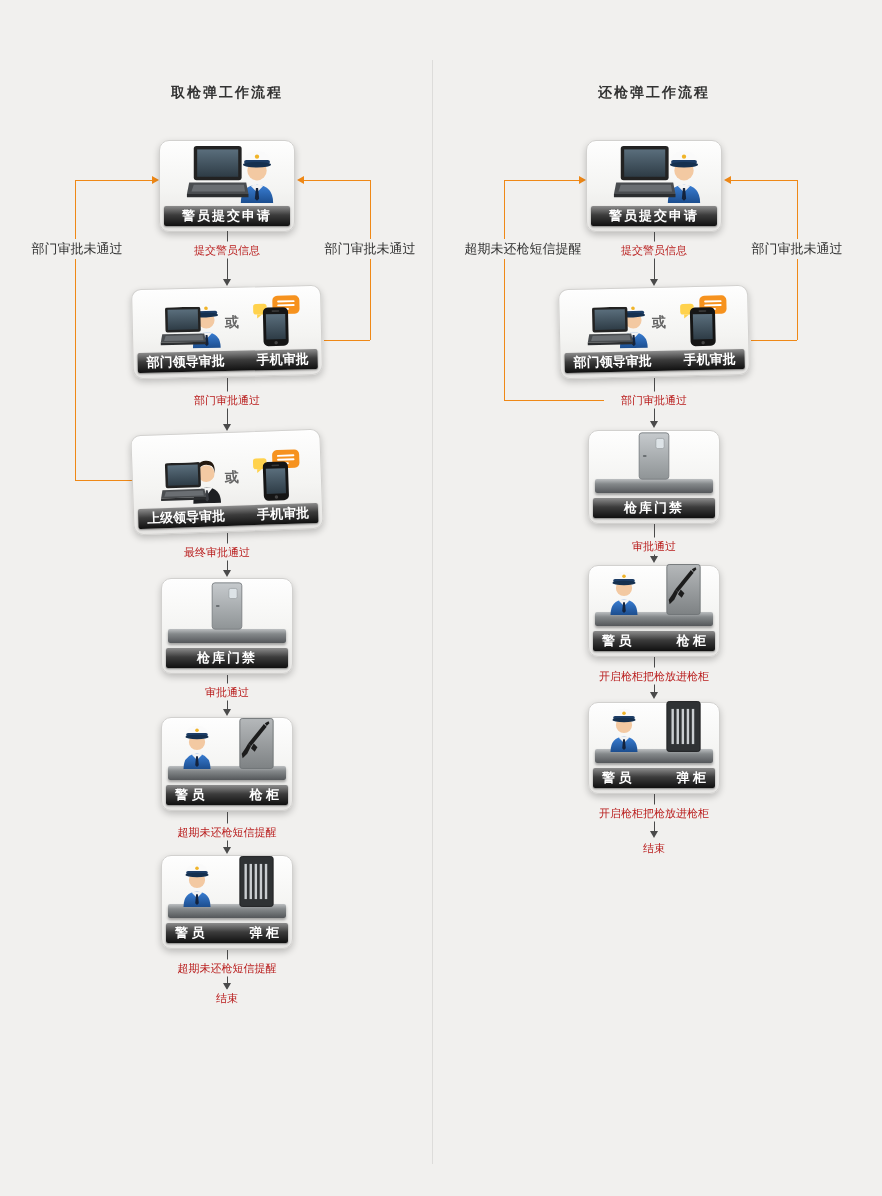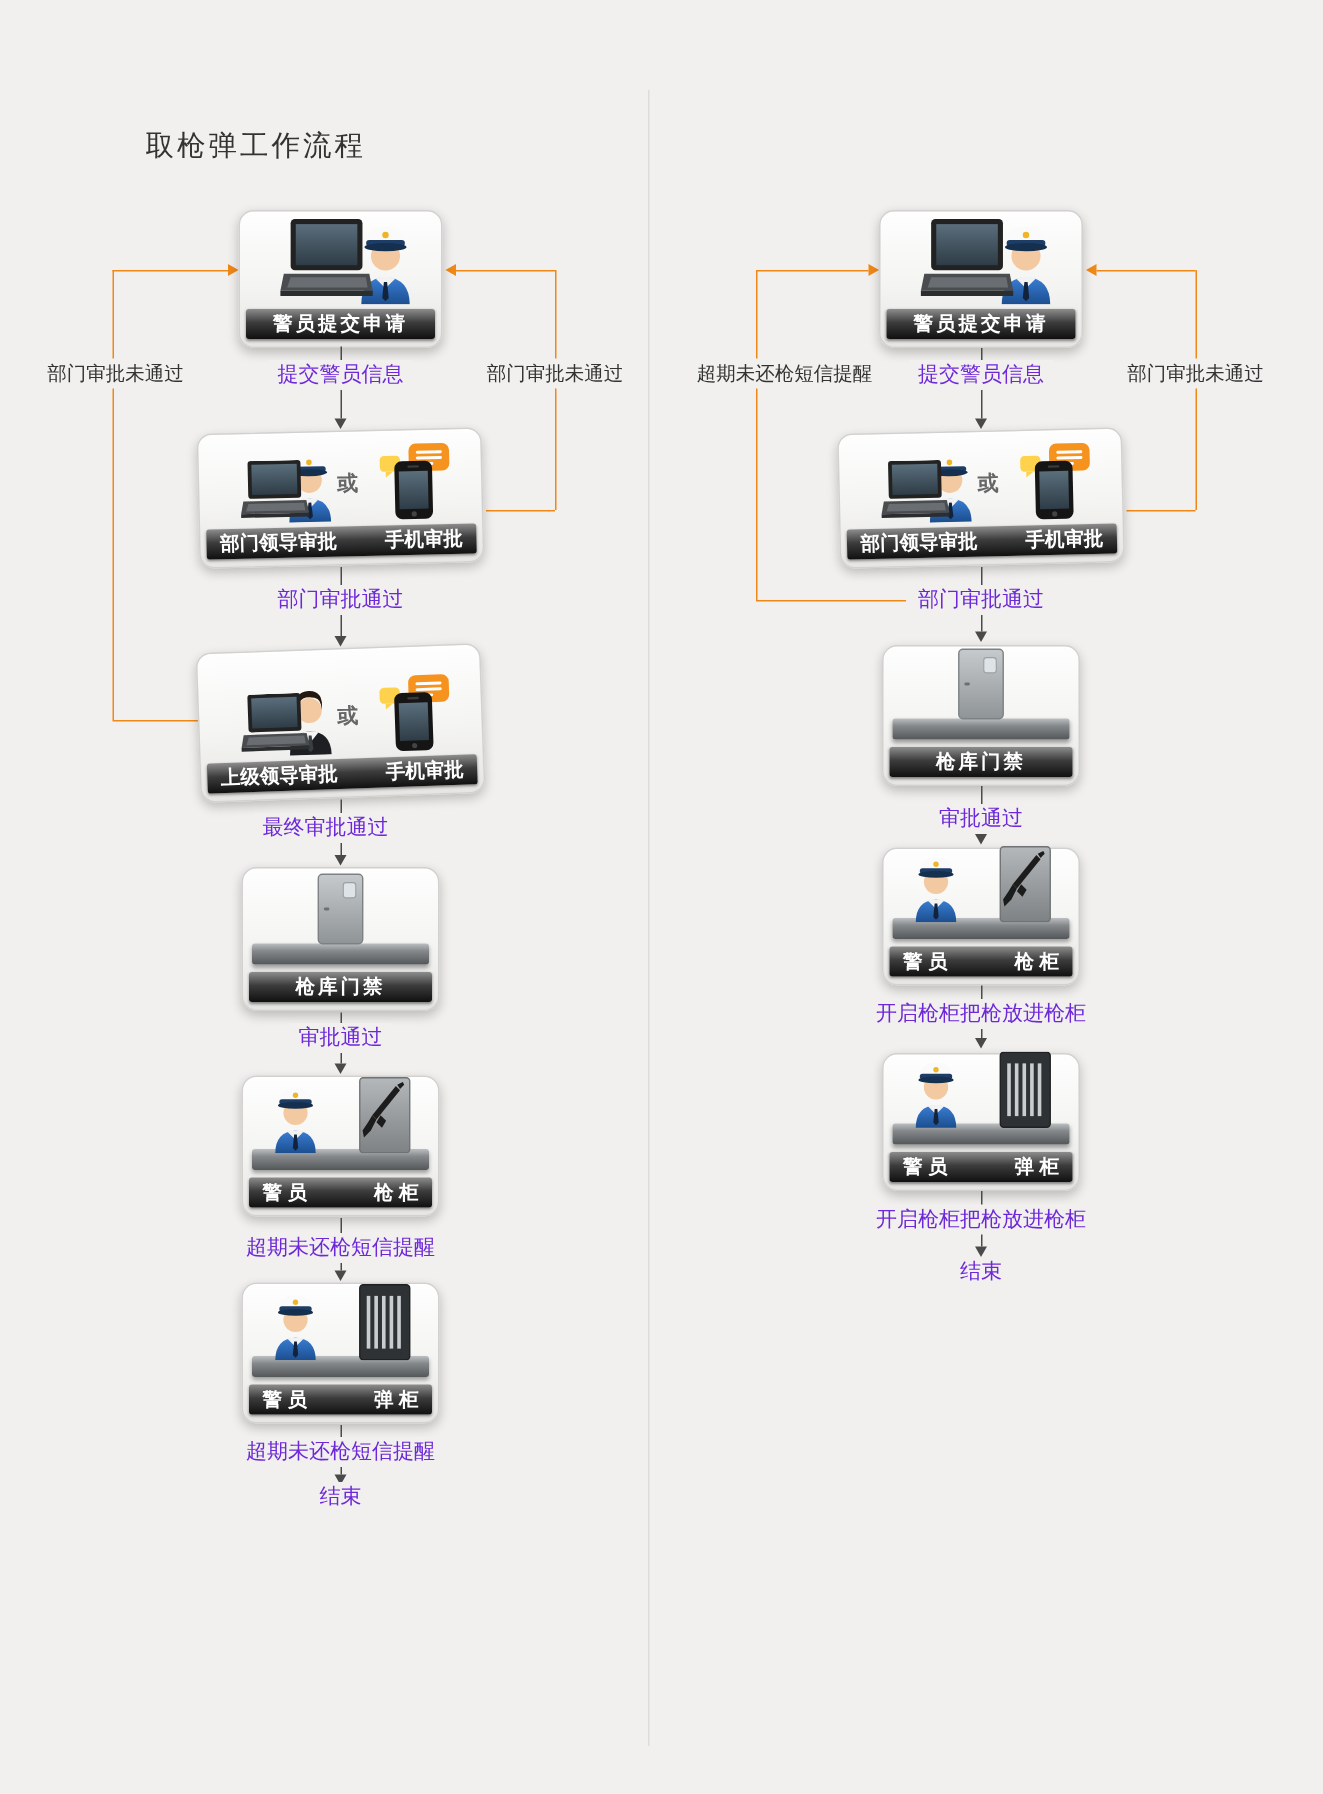--- a/index.html
+++ b/index.html
@@ -9,21 +9,21 @@
   }
   *{margin:0;padding:0;box-sizing:border-box}
   html,body{width:882px;height:1196px}
   body{
     background:var(--bg);
     font-family:"Liberation Sans","DejaVu Sans",sans-serif;
     position:relative;overflow:hidden;
   }
   .canvas{position:absolute;inset:0;background:var(--bg)}
   .divider{position:absolute;left:432px;top:60px;height:1104px;width:1px;background:#dddcda}
-  .title{position:absolute;width:260px;font-size:19px;font-weight:normal;color:#333;letter-spacing:2px}
+  .title{position:absolute;width:260px;text-align:center;font-size:14px;font-weight:bold;color:#333;letter-spacing:2px}
 
   .node{
     position:absolute;
     background:linear-gradient(180deg,#fefefe 0%,#f4f4f2 55%,#e6e5e3 100%);
     border:1px solid #d2d1cf;border-radius:10px;
     box-shadow:0 3px 7px rgba(0,0,0,0.22), inset 0 1px 0 #fff;
   }
   .tilt1{transform:rotate(-1.3deg)}
   .tilt2{transform:rotate(-2deg)}
   .icons{position:absolute;left:6px;right:6px;top:6px;bottom:28px;display:flex;align-items:flex-end;justify-content:center}
@@ -49,21 +49,21 @@
   .ic-officer-sm{width:37px;height:49px;margin-left:-18px;z-index:0}
   .ic-phone{width:58px;height:52px;margin-left:3px;z-index:2}
   .ic-door{position:absolute;left:50%;transform:translateX(-50%);bottom:42px;width:38px;height:50px}
   .ic-stand-officer{position:absolute;left:17px;bottom:41px;width:36px;height:47px}
   .ic-cab{position:absolute;right:17px;bottom:41px;width:37px;height:51px}
 
   .vline{position:absolute;width:1px;background:var(--line)}
   .ah{position:absolute;width:0;height:0;border-left:4px solid transparent;border-right:4px solid transparent;border-top:7px solid var(--line);transform:translateX(-50%)}
   .edge-label{
     position:absolute;transform:translate(-50%,-50%);background:var(--bg);
-    padding:1px 6px;font-size:14px;color:#6d28d9;white-space:nowrap;z-index:3;
+    padding:1px 6px;font-size:11px;color:#b91c1c;white-space:nowrap;z-index:3;
   }
 
   .fb-h{position:absolute;height:1px;background:var(--orange)}
   .fb-v{position:absolute;width:1px;background:var(--orange)}
   .fb-ah{position:absolute;width:0;height:0;transform:translateY(-50%)}
   .fb-ah.r{border-top:4px solid transparent;border-bottom:4px solid transparent;border-left:7px solid var(--orange)}
   .fb-ah.l{border-top:4px solid transparent;border-bottom:4px solid transparent;border-right:7px solid var(--orange)}
   .fb-label{
     position:absolute;transform:translate(-50%,-50%);background:var(--bg);
     padding:1px 4px;font-size:13px;color:#333;white-space:nowrap;z-index:3;
@@ -281,20 +281,21 @@
       <span>警 员</span>
       <span>弹 柜</span>
     </div>
   </div>
 
   <div class="vline" style="left:227px;top:950px;height:33px"></div>
   <div class="ah" style="left:227px;top:983px"></div>
   <div class="edge-label" style="left:227px;top:968px">超期未还枪短信提醒</div>
   <div class="edge-label" style="left:227px;top:998px">结束</div>
 
+  <div class="title" style="left:524px;top:84px">还枪弹工作流程</div>
 
   <div class="fb-h" style="left:504px;top:180px;width:75px"></div>
   <div class="fb-ah r" style="left:579px;top:180px"></div>
   <div class="fb-v" style="left:504px;top:180px;height:220px"></div>
   <div class="fb-h" style="left:504px;top:400px;width:100px"></div>
   <div class="fb-label" style="left:523px;top:249px">超期未还枪短信提醒</div>
 
   <div class="fb-ah l" style="left:724px;top:180px"></div>
   <div class="fb-h" style="left:731px;top:180px;width:66px"></div>
   <div class="fb-v" style="left:797px;top:180px;height:160px"></div>

